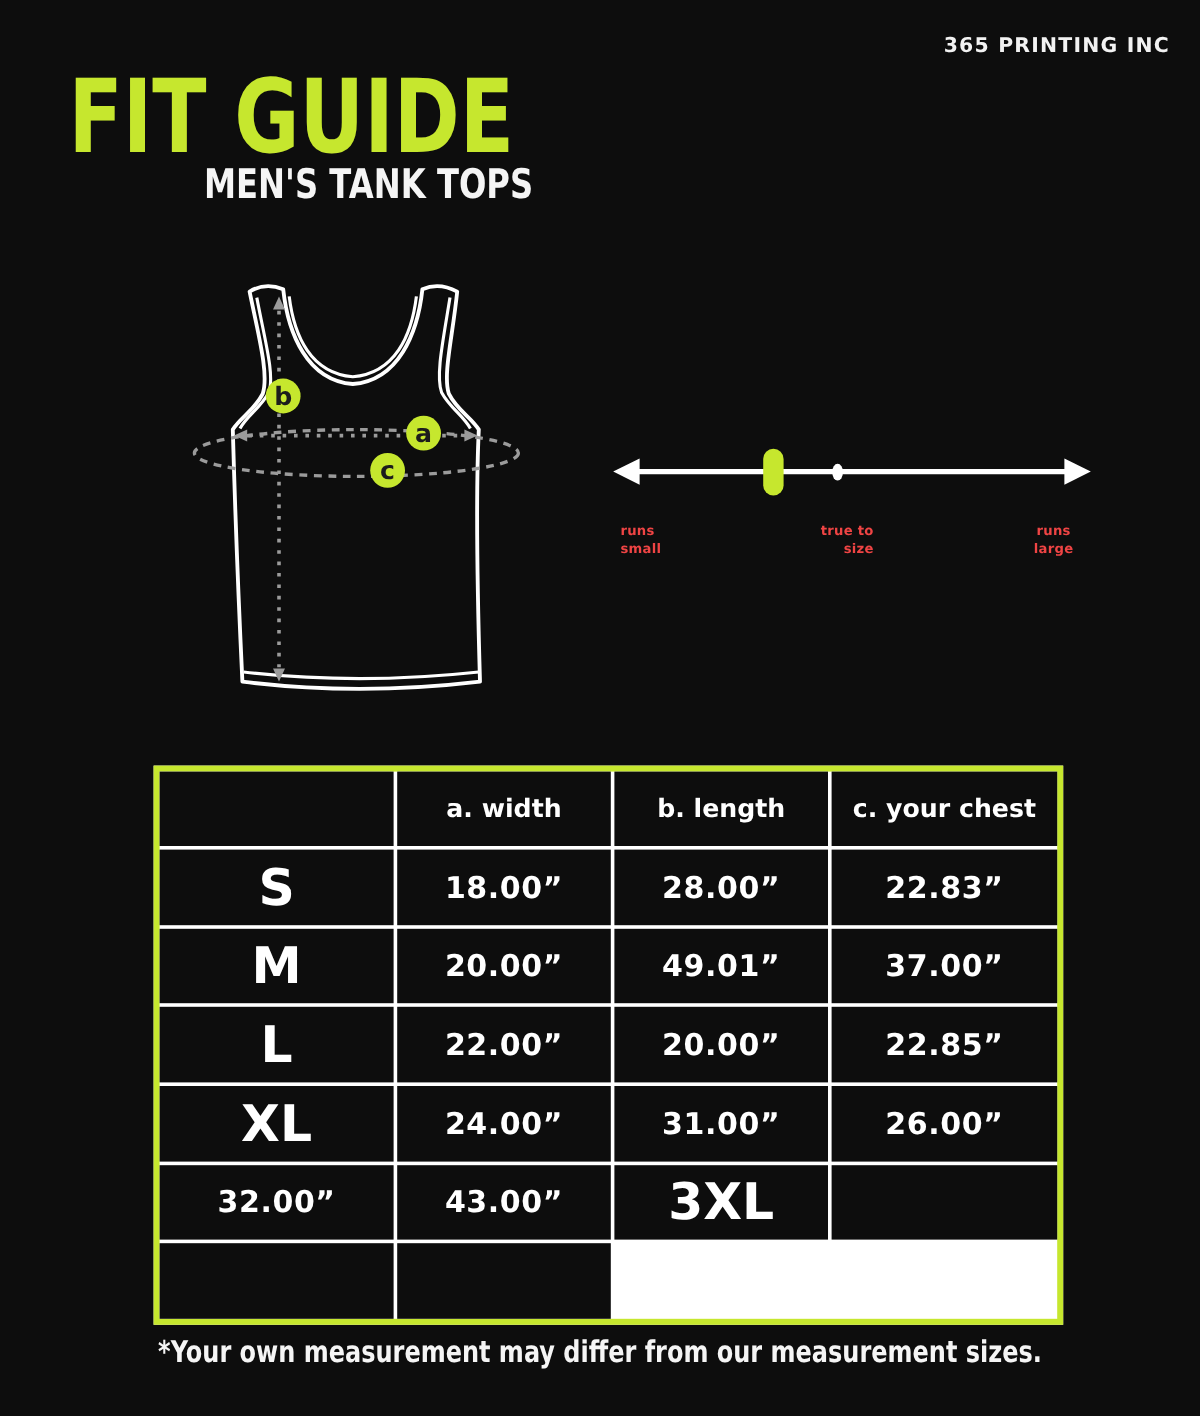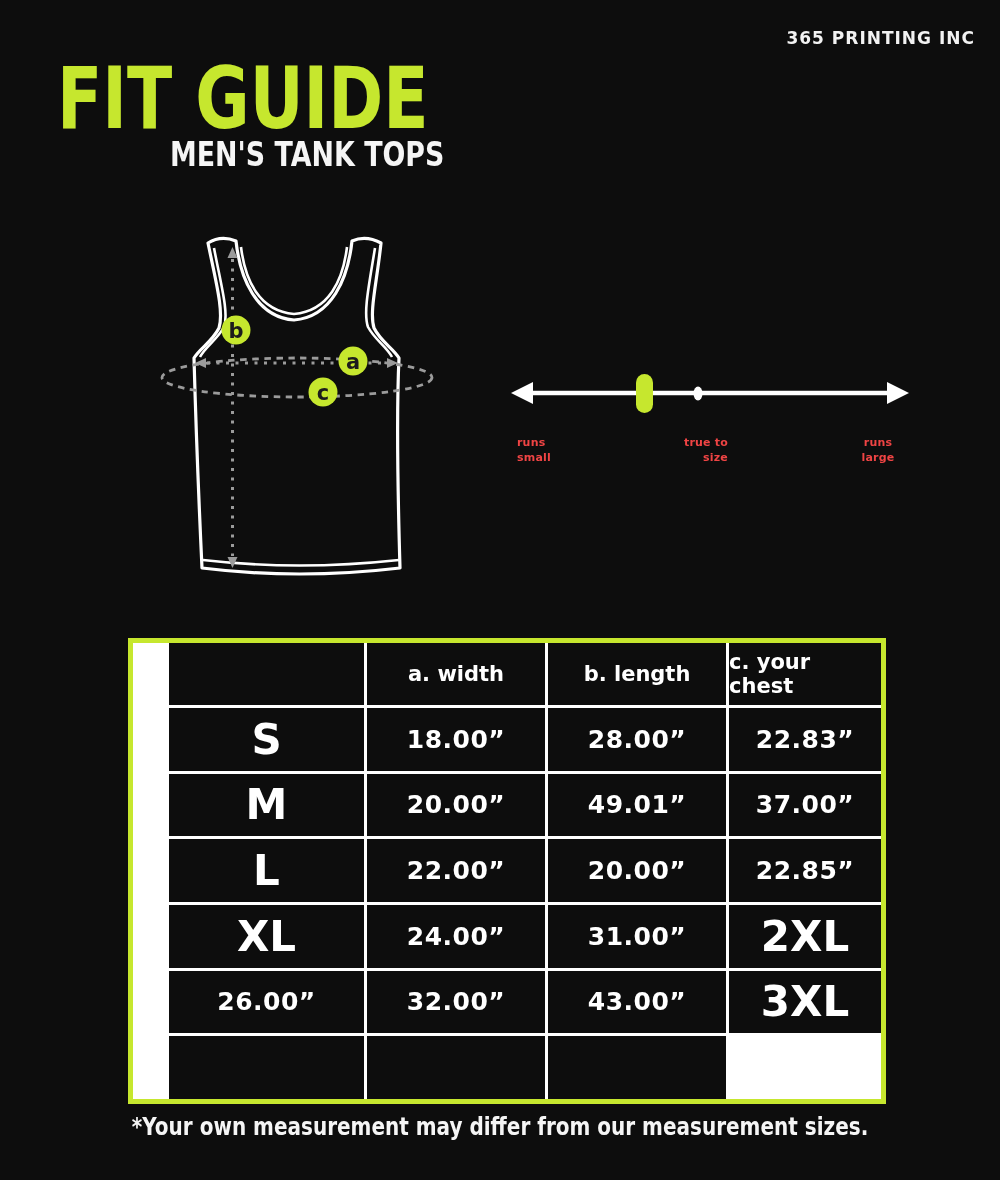--- a/index.html
+++ b/index.html
@@ -29,21 +29,21 @@
     position:absolute;top:435px;font-size:11px;font-weight:bold;
     line-height:15px;letter-spacing:0.2px;color:#ef4444;white-space:nowrap;
   }
   .scale-label.left{left:517px;text-align:left;}
   .scale-label.center{left:706px;transform:translateX(-50%);text-align:right;}
   .scale-label.right{left:878px;transform:translateX(-50%);text-align:center;}
   .size-table{
     position:absolute;left:128px;top:638px;width:758px;height:466px;
     box-sizing:border-box;border:5px solid #c6e72e;background:#ffffff;
     display:grid;grid-template-columns:195px 178px 178px 1fr;
-    grid-template-rows:62px repeat(6,1fr);gap:3px;padding-left:36px;
+    grid-template-rows:62px repeat(6,1fr);gap:3px;
   }
   .cell{
     background:#0d0d0d;display:flex;align-items:center;justify-content:center;
     overflow:hidden;
   }
   .cell.hdr{font-size:21px;font-weight:bold;}
   .cell.size{font-size:42px;font-weight:bold;}
   .cell.val{font-size:25px;font-weight:bold;letter-spacing:0.5px;}
   .footnote{
     position:absolute;top:1112px;left:0;width:1000px;text-align:center;
@@ -137,21 +137,20 @@
 
     <div class="cell size">L</div>
     <div class="cell val">22.00”</div>
     <div class="cell val">20.00”</div>
     <div class="cell val">22.85”</div>
 
     <div class="cell size">XL</div>
     <div class="cell val">24.00”</div>
     <div class="cell val">31.00”</div>
 
-    <div class="cell size">2XL</div>
     <div class="cell val">26.00”</div>
     <div class="cell val">32.00”</div>
     <div class="cell val">43.00”</div>
 
     <div class="cell size">3XL</div>
     <div class="cell val"></div>
     <div class="cell val"></div>
     <div class="cell val"></div>
   </div>
 

